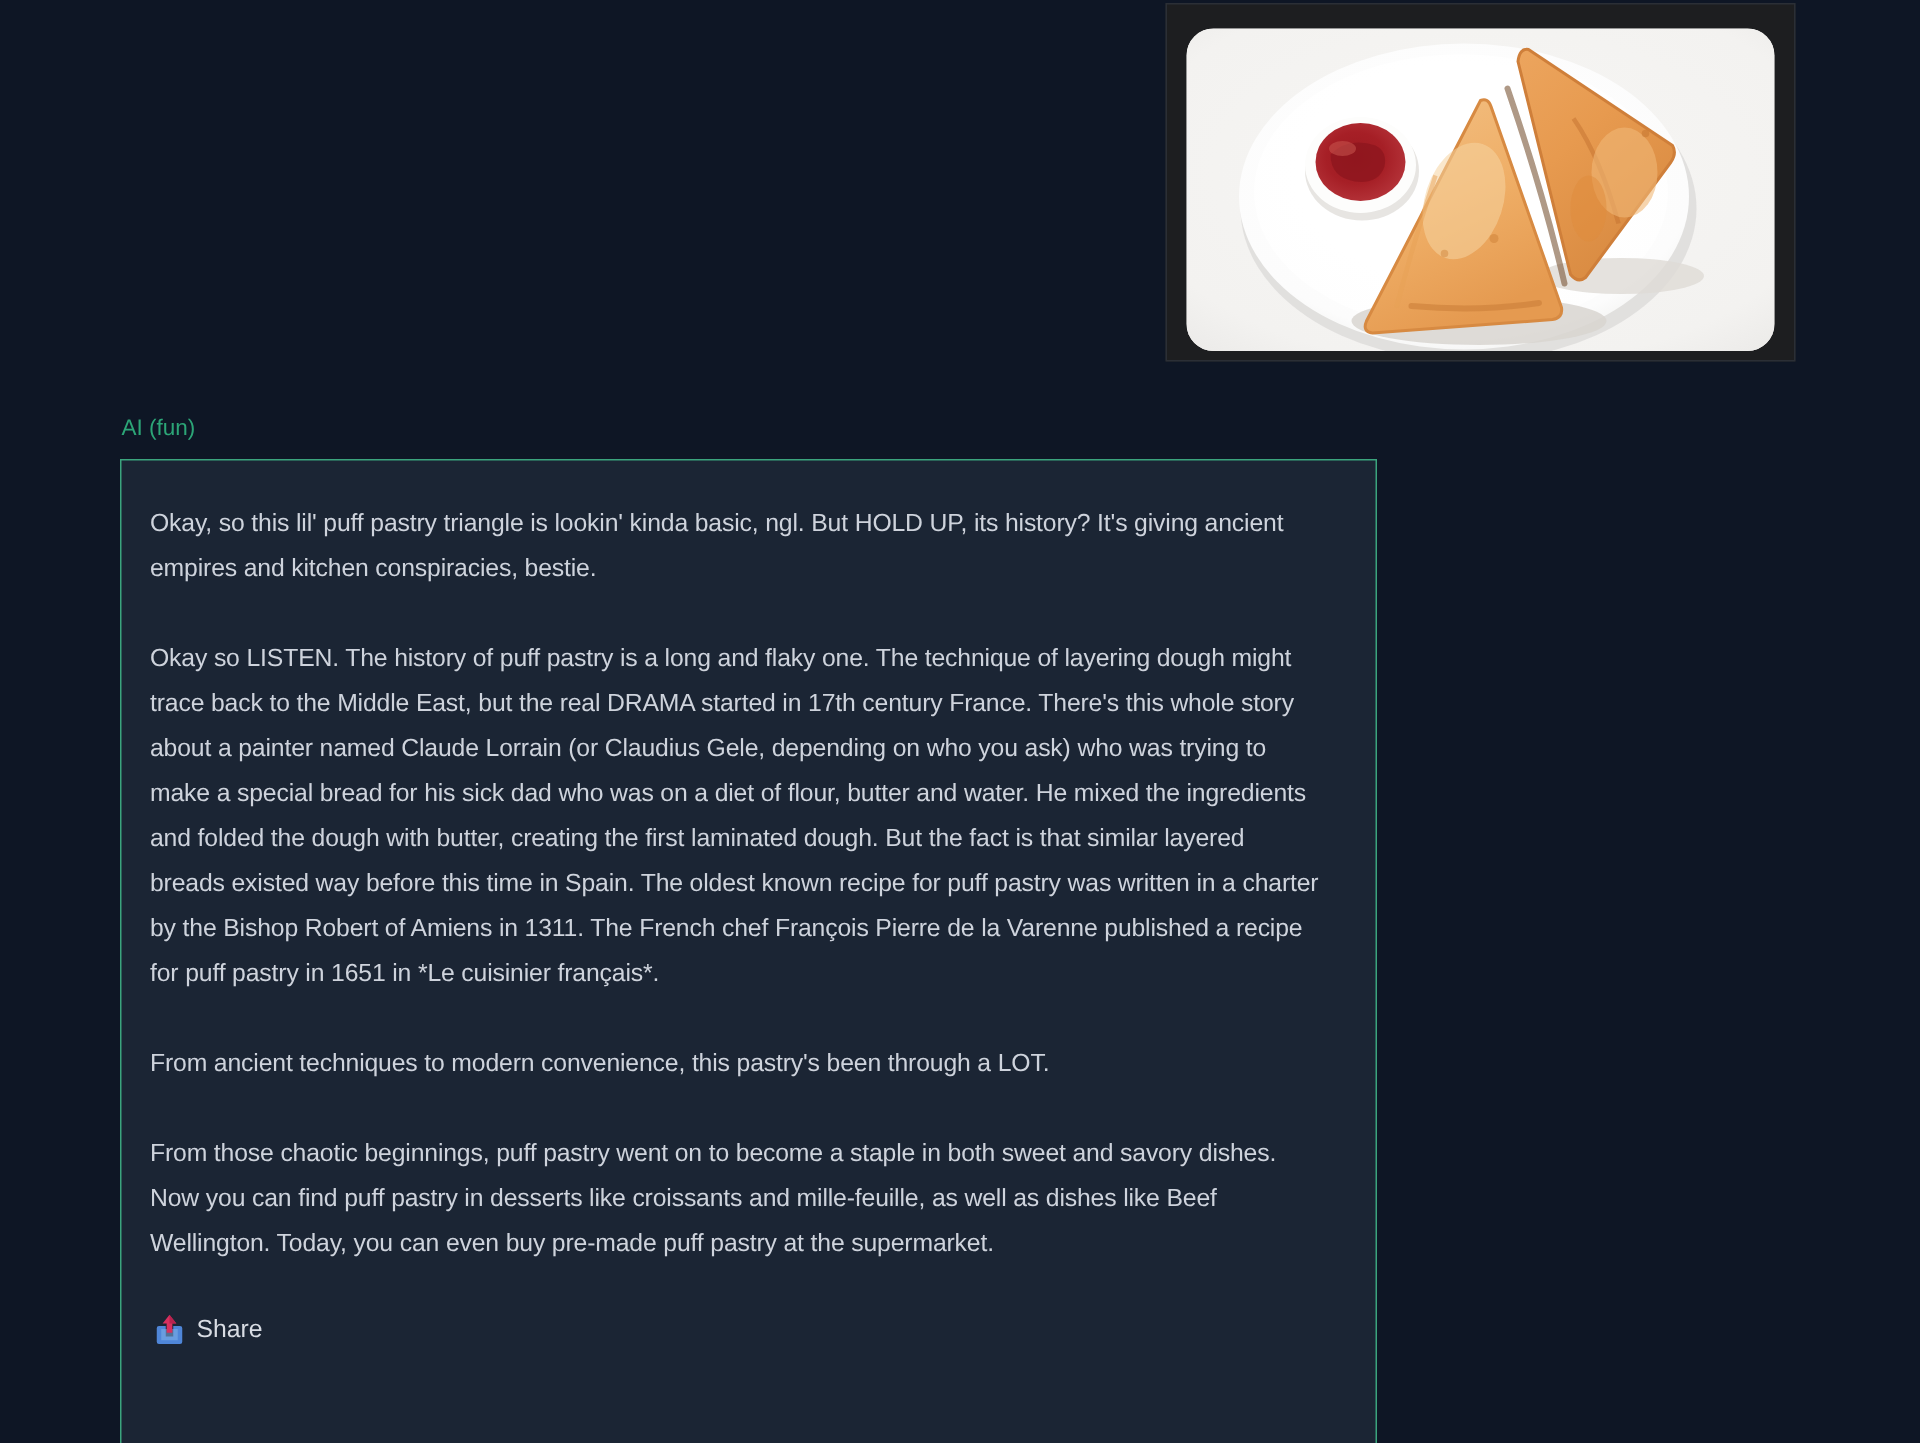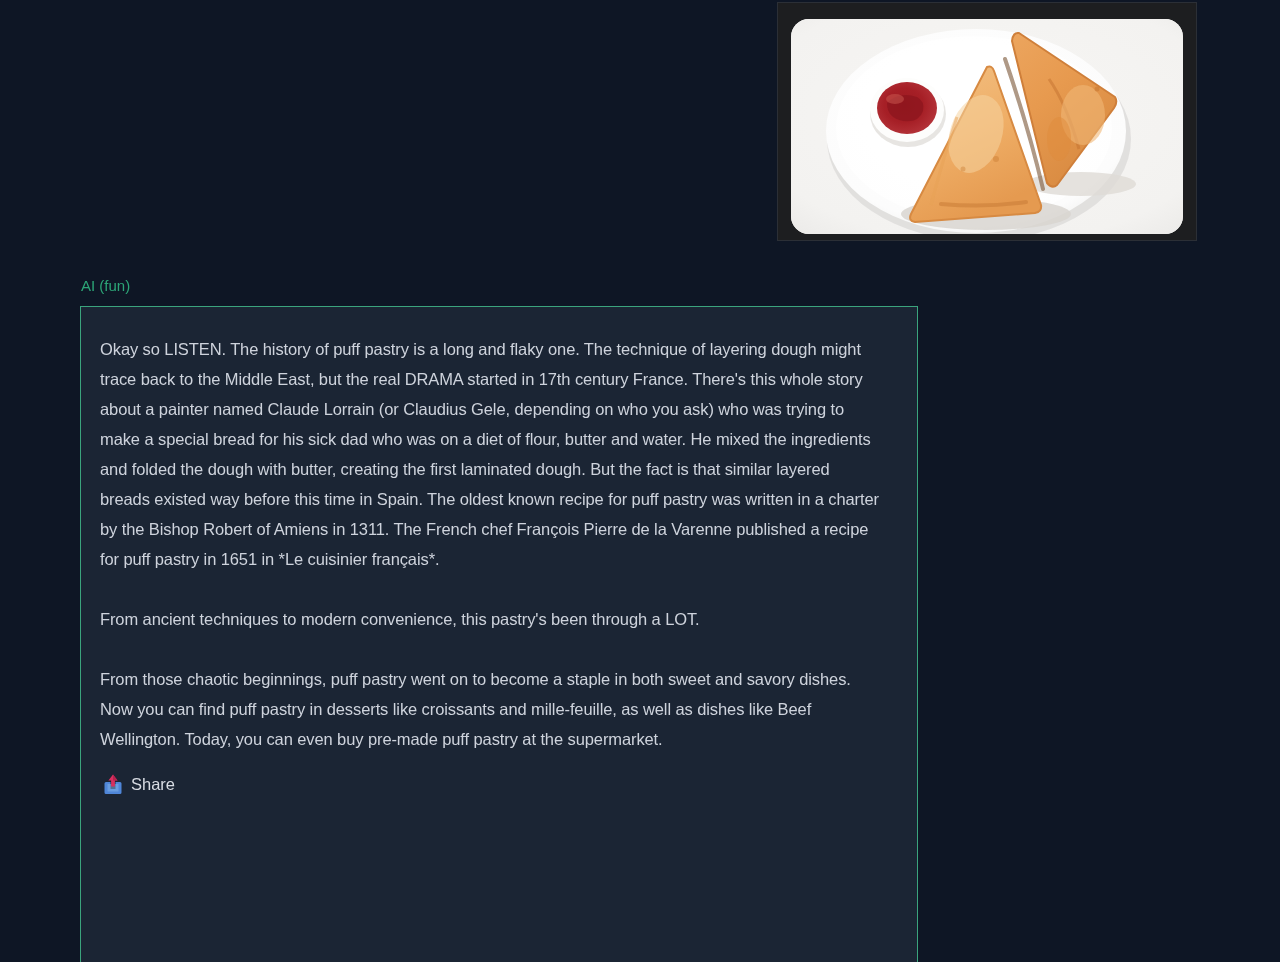--- a/index.html
+++ b/index.html
@@ -47,21 +47,21 @@
     line-height: 30px;
     letter-spacing: -0.1px;
     color: #ced3dc;
     margin-bottom: 30px;
   }
   .msg-p:last-child { margin-bottom: 0; }
 
   
   .share-btn {
     display: flex; align-items: center; gap: 9px;
-    margin-top: 20px; margin-left: 4px;
+    margin-top: 32px; margin-left: 4px;
     background: none; border: none; cursor: pointer;
     font-family: "Liberation Sans", "DejaVu Sans", sans-serif;
     font-size: 16.5px;
     color: #d8dce3;
     padding: 0;
   }
   .share-icon { display: inline-flex; width: 18px; height: 21px; }
   .share-icon svg { display: block; }
 </style>
 </head>
@@ -131,20 +131,21 @@
         <circle cx="172" cy="150" r="2.5" fill="#d2873d" opacity="0.5"></circle>
         <circle cx="306" cy="70" r="2.5" fill="#c87a33" opacity="0.6"></circle>
       </svg>
     </div>
   </div>
 
   <div class="sender">AI (fun)</div>
 
   <div class="msg-box">
     <div>
+        <p class="msg-p">Okay, so this lil' puff pastry triangle is lookin' kinda basic, ngl. But HOLD UP, its history? It's giving ancient empires and kitchen conspiracies, bestie.</p>
         <p class="msg-p">Okay so LISTEN. The history of puff pastry is a long and flaky one. The technique of layering dough might trace back to the Middle East, but the real DRAMA started in 17th century France. There's this whole story about a painter named Claude Lorrain (or Claudius Gele, depending on who you ask) who was trying to make a special bread for his sick dad who was on a diet of flour, butter and water. He mixed the ingredients and folded the dough with butter, creating the first laminated dough. But the fact is that similar layered breads existed way before this time in Spain. The oldest known recipe for puff pastry was written in a charter by the Bishop Robert of Amiens in 1311. The French chef François Pierre de la Varenne published a recipe for puff pastry in 1651 in *Le cuisinier français*.</p>
         <p class="msg-p">From ancient techniques to modern convenience, this pastry's been through a LOT.</p>
         <p class="msg-p">From those chaotic beginnings, puff pastry went on to become a staple in both sweet and savory dishes. Now you can find puff pastry in desserts like croissants and mille-feuille, as well as dishes like Beef Wellington. Today, you can even buy pre-made puff pastry at the supermarket.</p>
       </div>
 
     <button class="share-btn">
       <span class="share-icon">
         <svg width="18" height="21" viewBox="0 0 18 21">
           <path d="M2 8 h4.5 v7 h5 v-7 H16 q1.5 0 1.5 1.5 v9 q0 1.5 -1.5 1.5 H2 q-1.5 0 -1.5 -1.5 v-9 Q0.5 8 2 8 Z" fill="#4f86d8"></path>
           <path d="M3.5 10 h11 v7.5 h-11 Z" fill="#7fb0e8" opacity="0.55"></path>

